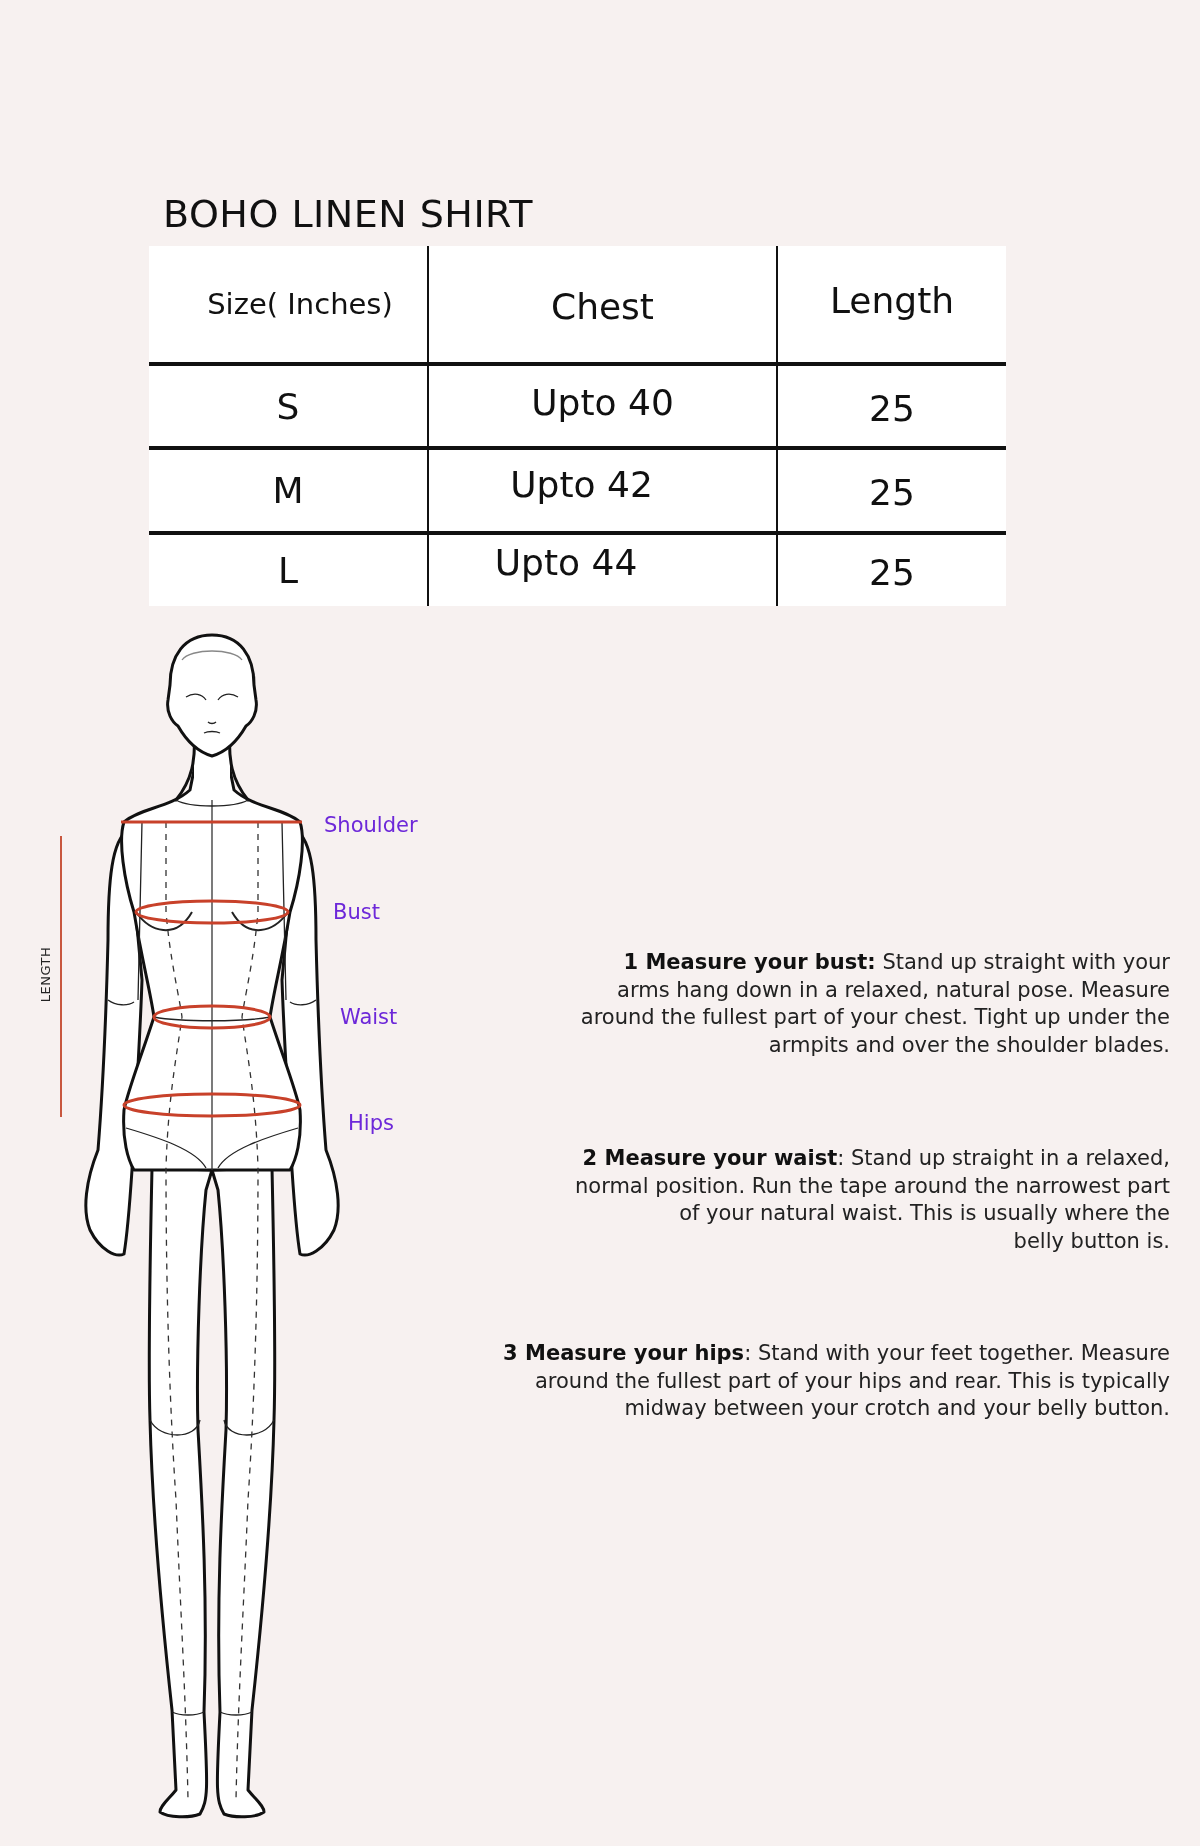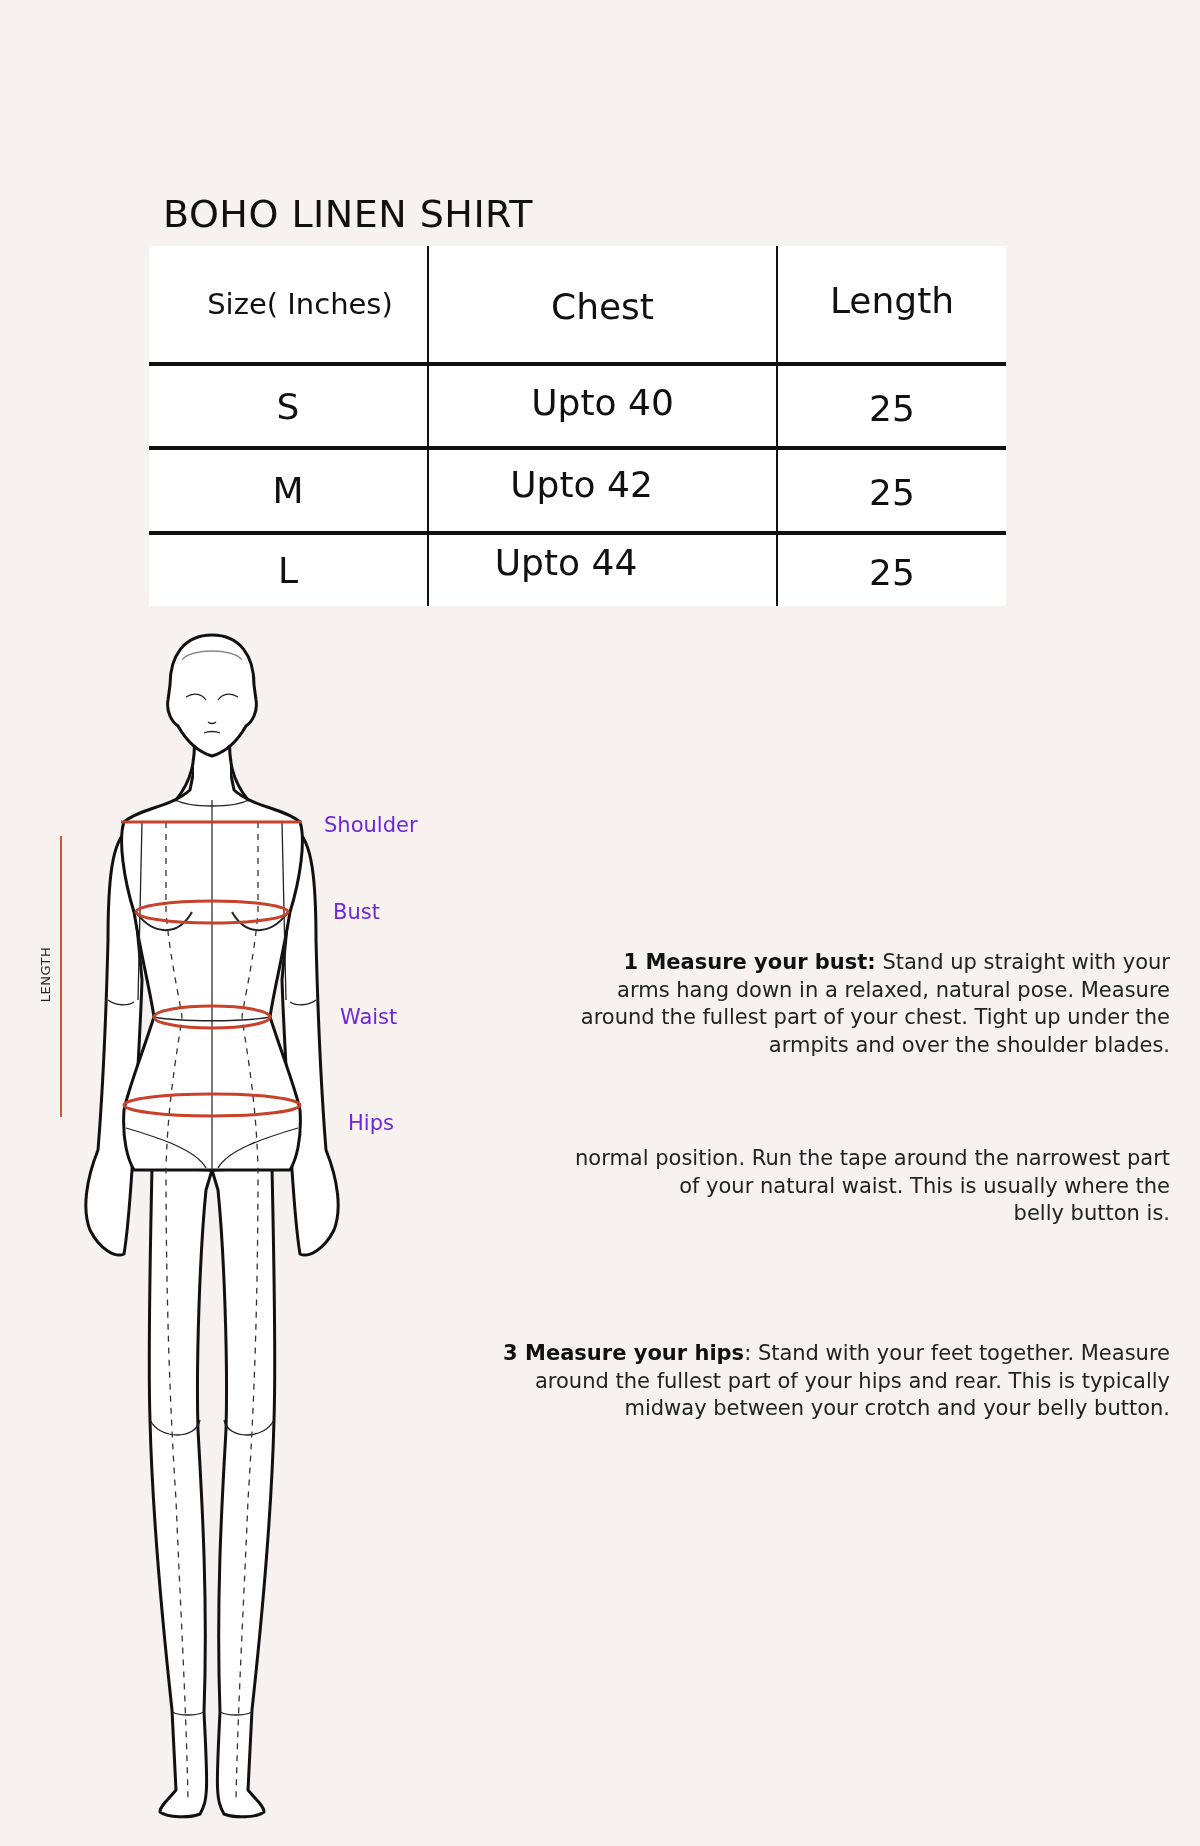--- a/index.html
+++ b/index.html
@@ -139,20 +139,21 @@
 <div class="fig-label" style="left:348px;top:1095px;margin-top:16px;">Hips</div>
 
 <div class="instr" style="top:941px;">
   <div><b>1 Measure your bust:</b><span> Stand up straight with your</span></div>
   <div>arms hang down in a relaxed, natural pose. Measure</div>
   <div>around the fullest part of your chest. Tight up under the</div>
   <div>armpits and over the shoulder blades.</div>
 </div>
 
 <div class="instr" style="top:1137px;">
+  <div><b>2 Measure your waist</b><span>: Stand up straight in a relaxed,</span></div>
   <div>normal position. Run the tape around the narrowest part</div>
   <div>of your natural waist. This is usually where the</div>
   <div>belly button is.</div>
 </div>
 
 <div class="instr" style="top:1332px;">
   <div><b>3 Measure your hips</b><span>: Stand with your feet together. Measure</span></div>
   <div>around the fullest part of your hips and rear. This is typically</div>
   <div>midway between your crotch and your belly button.</div>
 </div>

